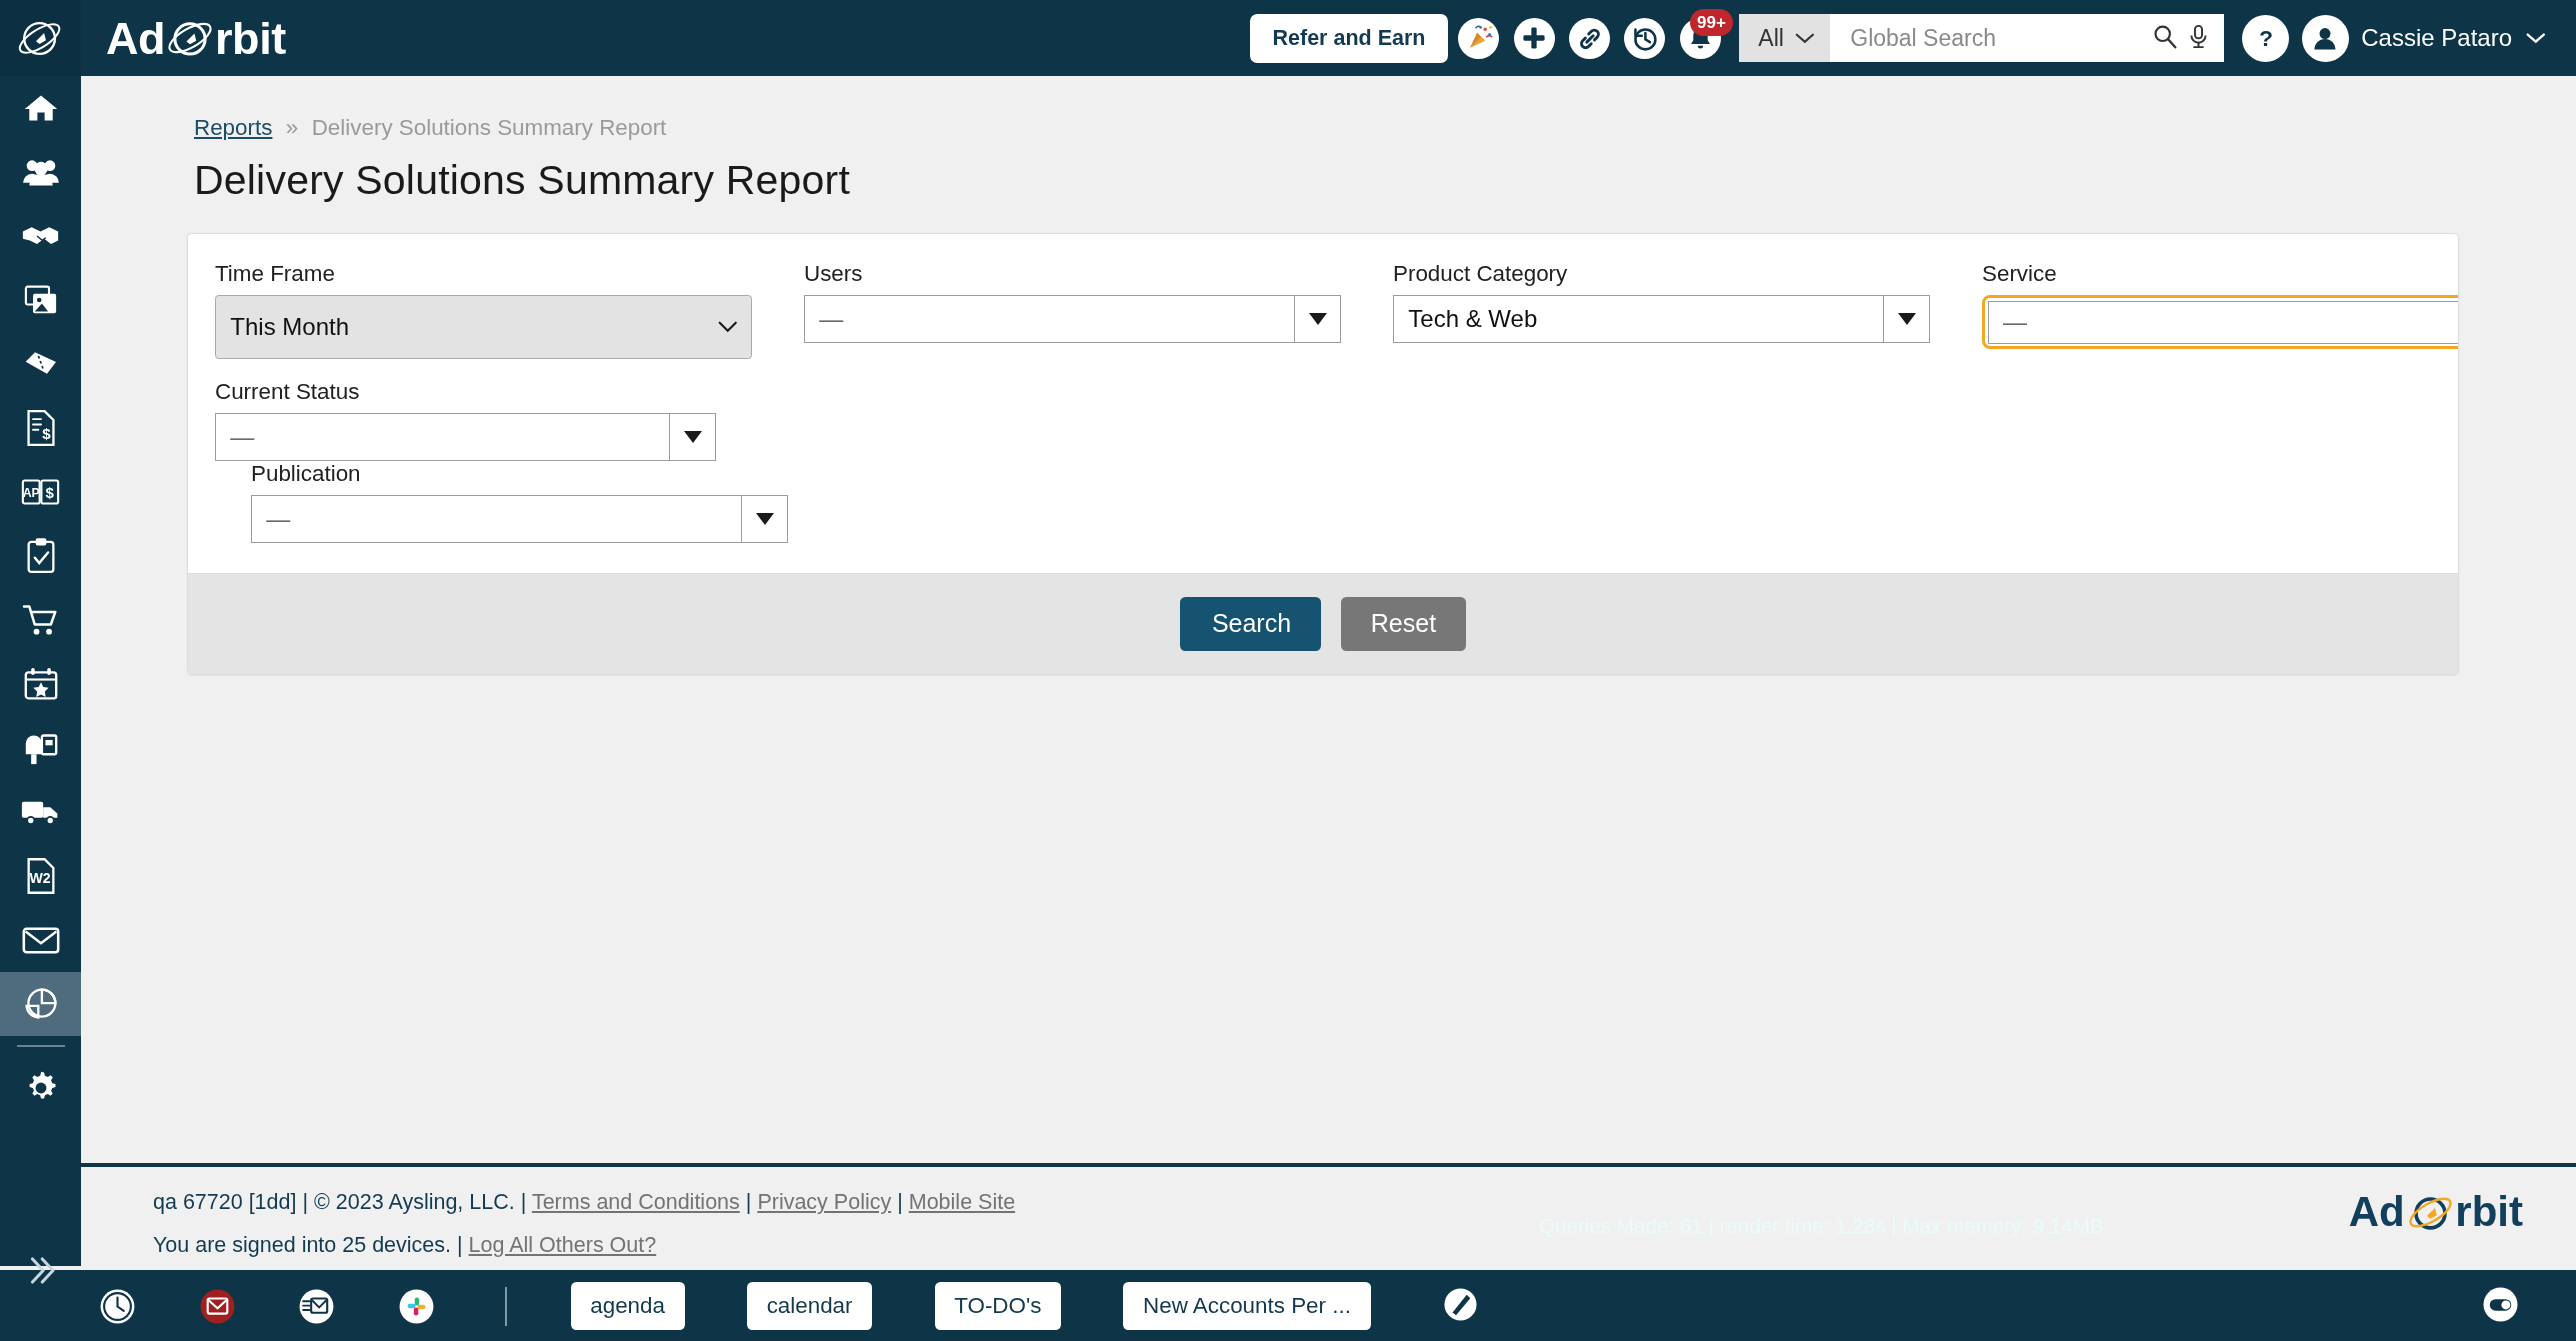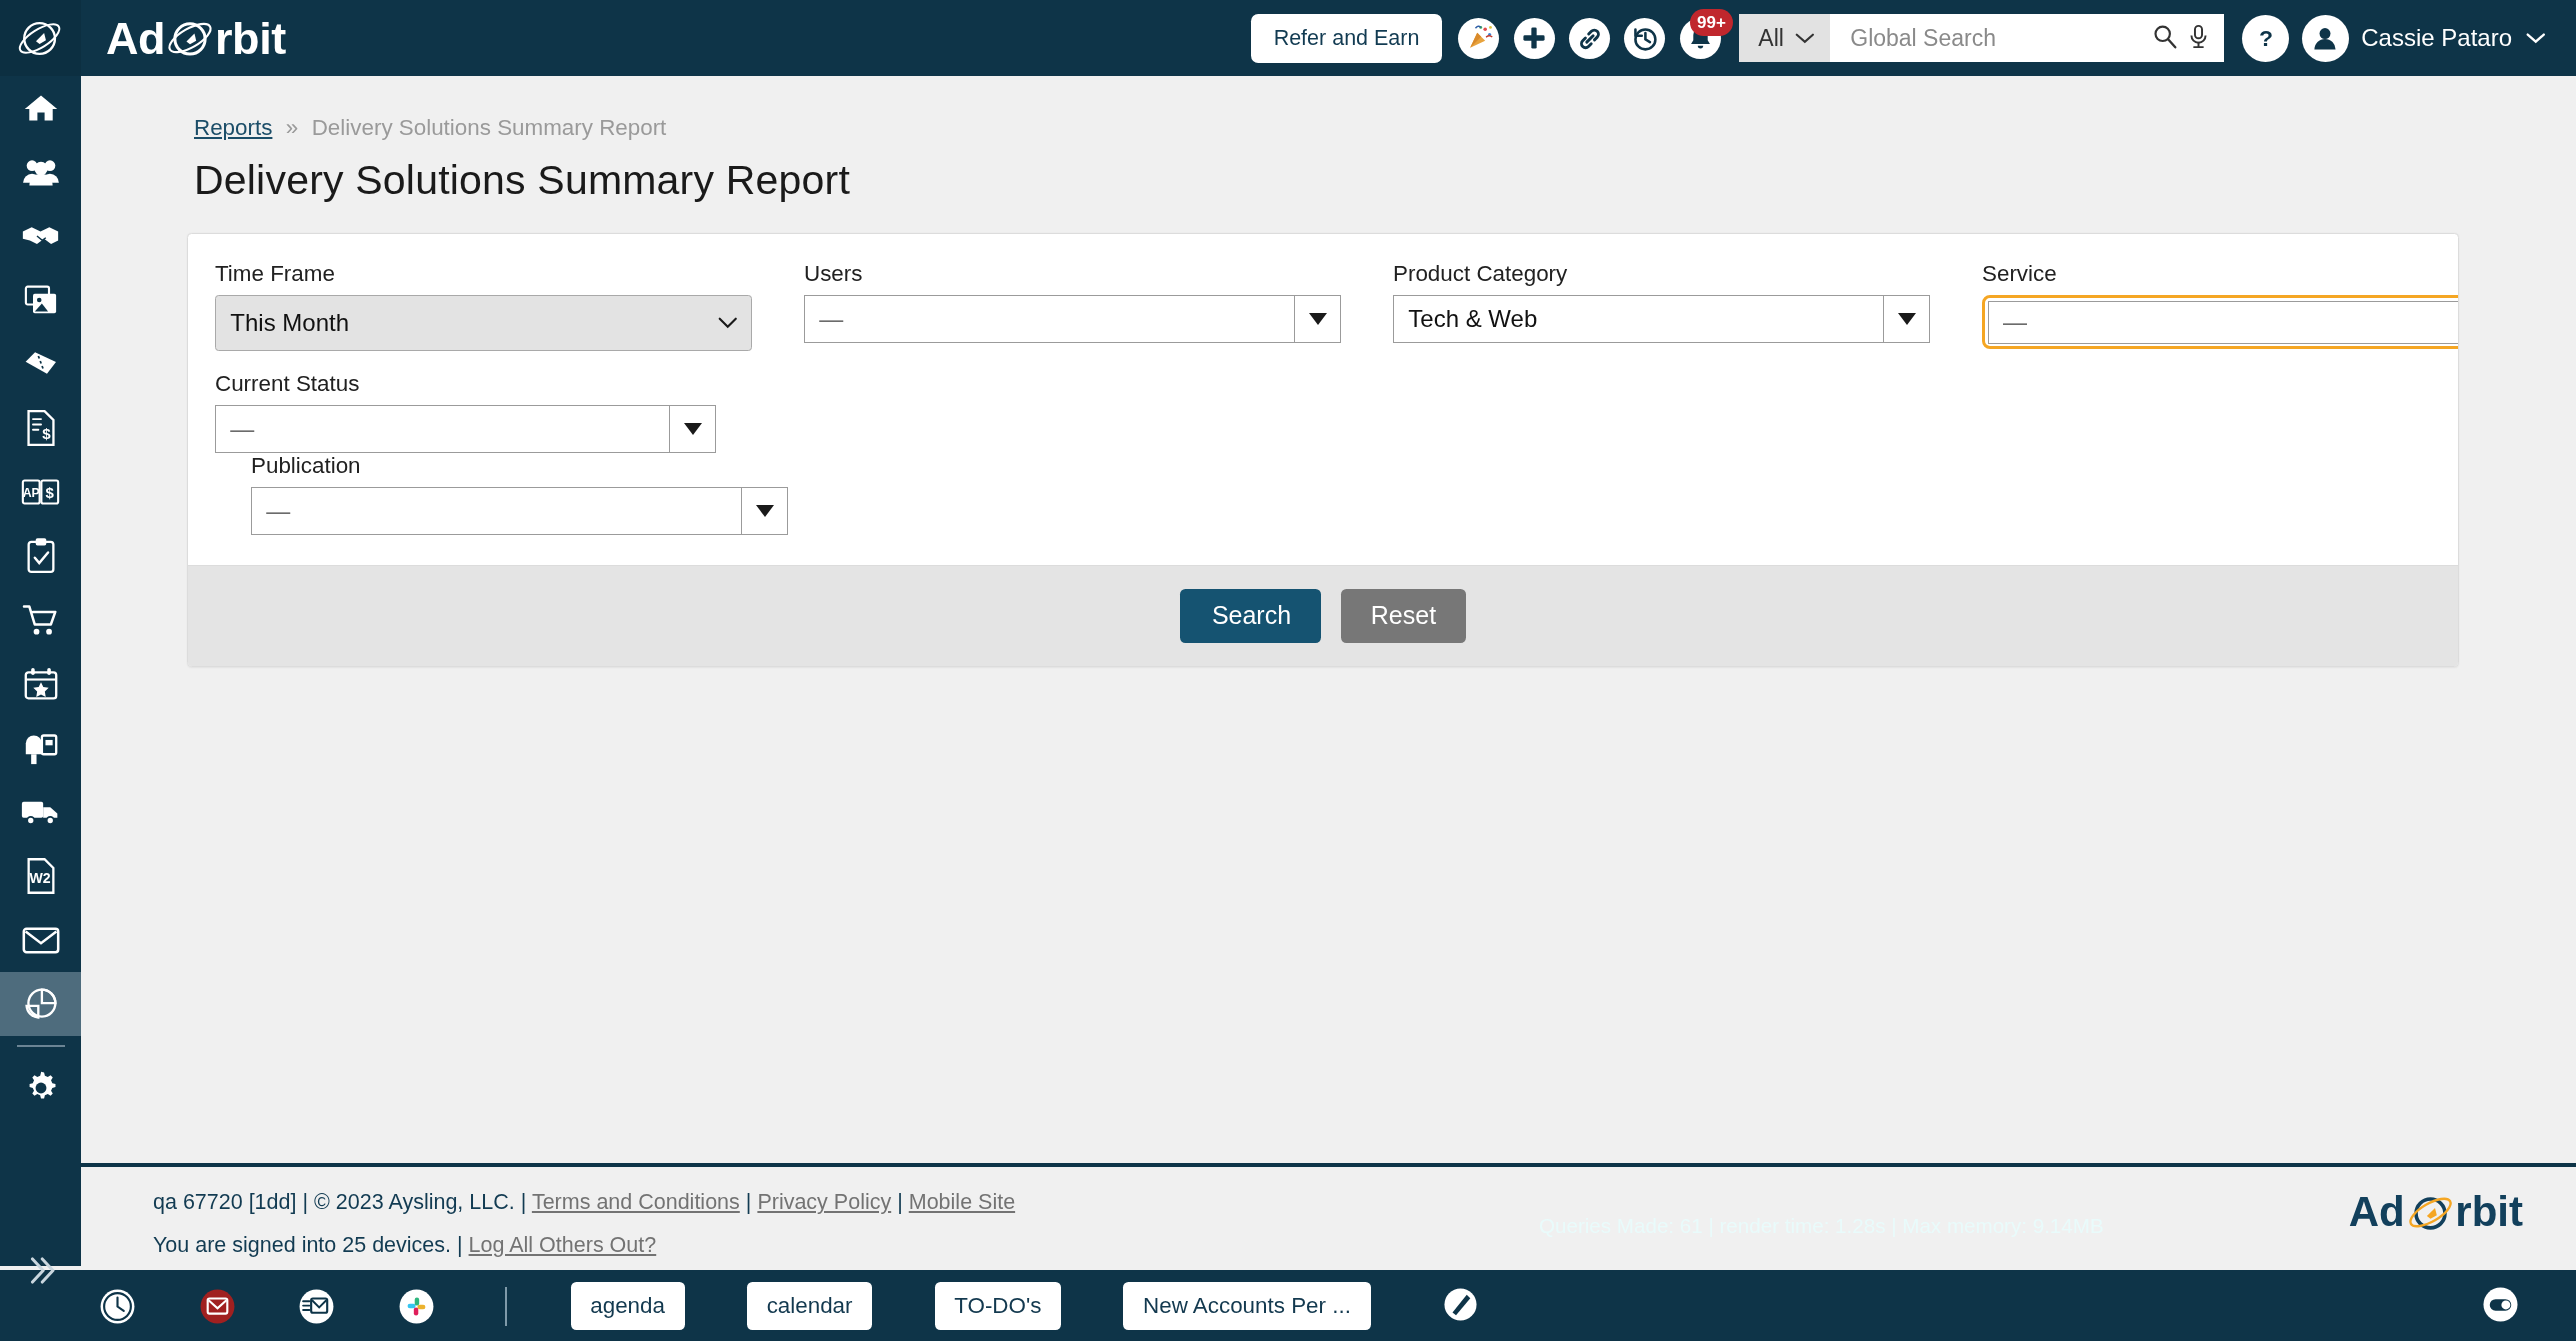--- a/index.html
+++ b/index.html
@@ -32,24 +32,24 @@
   }
   .brand-text {
     color:#ffffff; font-size:45px; font-weight:700; letter-spacing:-0.4px;
     line-height:1; display:flex; align-items:center;
   }
   .brand-o { position:relative; display:inline-block; width:48px; height:48px; margin:0 0.9px; }
 
   .topbar-spacer { flex:1 1 auto; }
 
   .refer-btn {
-    background:#ffffff; color:#123b52; font-size:21.5px; font-weight:400;
+    background:#ffffff; color:#123b52; font-size:21.5px; font-weight:700;
     border:none; border-radius:7.2px; height:49px; padding:0 23px;
     display:flex; align-items:center; cursor:pointer;
-    margin-right:16px; white-space:nowrap;
+    margin-right:10px; white-space:nowrap;
   }
   .circ-icon {
     width:41px; height:41px; border-radius:50%;
     background:#ffffff; display:flex; align-items:center; justify-content:center;
     margin-right:14.3px; position:relative; cursor:pointer; flex:0 0 auto;
   }
   .circ-icon svg { display:block; }
   .bell-wrap { position:relative; margin-right:18px; }
   .badge {
     position:absolute; right:-12.5px; top:-9px;
@@ -114,21 +114,21 @@
     box-shadow:0 0.9px 1.8px rgba(0,0,0,0.06);
   }
   .panel-body { padding:27px 27px 30px 27px; }
   .frow { display:flex; }
   .frow + .frow { margin-top:19.7px;flex-direction:column; }
   .fcell { margin-right:52px; }
   .flabel { font-size:22.4px; color:#212121; margin-bottom:7.2px; line-height:1.2; }
 
   
   .nativesel {
-    width:537px; height:56px; background:#e3e3e3;
+    width:537px; height:64px; background:#e3e3e3;
     border:0.9px solid #a9a9a9; border-radius:3.6px;
     display:flex; align-items:center; justify-content:space-between;
     padding:0 12.5px 0 14.3px; font-size:24px; color:#111; cursor:pointer;
   }
   
   .chosen {
     display:flex; align-items:stretch; width:537px; height:48px; cursor:pointer;
   }
   .chosen .box {
     flex:1 1 auto; border:0.9px solid #9b9b9b; border-right:none;

